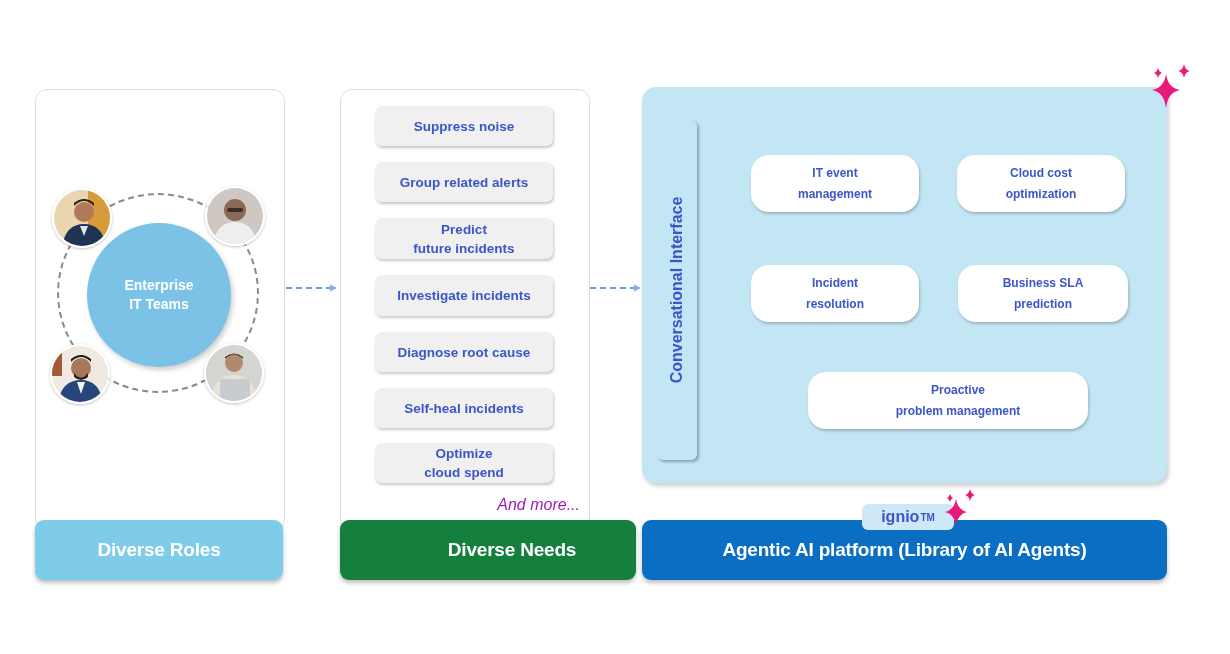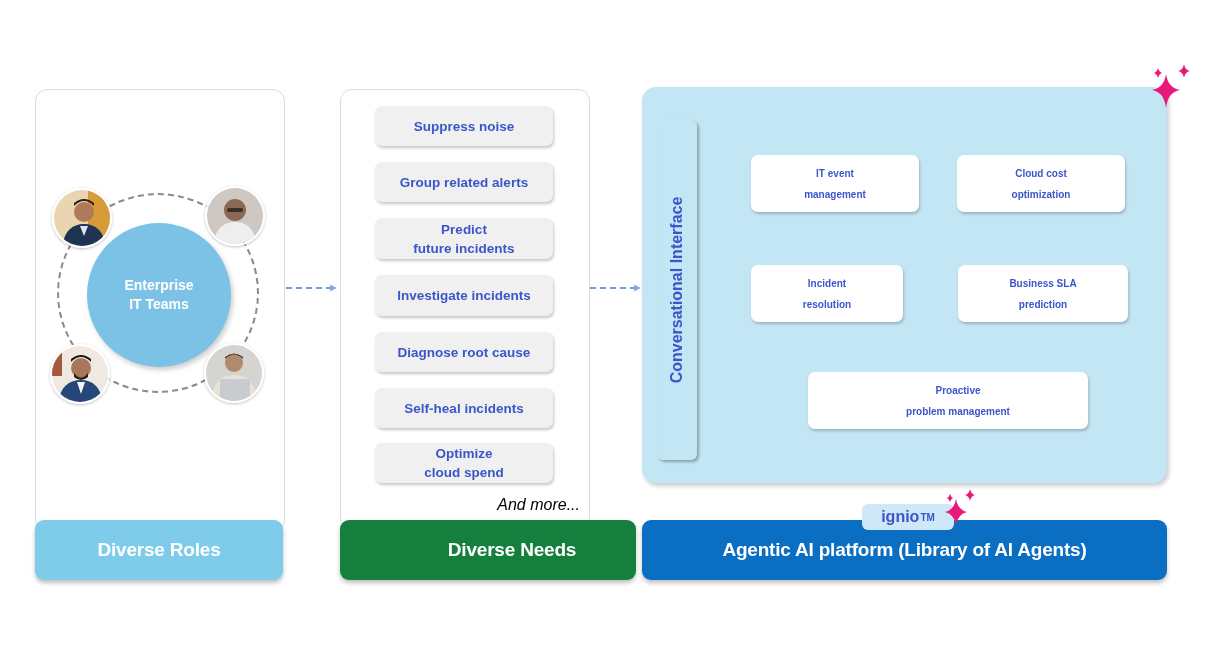--- a/index.html
+++ b/index.html
@@ -49,21 +49,21 @@
   
   .need-chip {
     position: absolute; left: 375px; width: 178px; background: #f0f0f0;
     border-radius: 7px; box-shadow: 1px 2px 3px rgba(0,0,0,0.22);
     color: #3a56c9; font-weight: bold; font-size: 13.5px; line-height: 19px;
     text-align: center; display: flex; align-items: center; justify-content: center;
     flex-direction: column;
   }
   #and-more {
     position: absolute; left: 470px; top: 496px; width: 110px; text-align: right;
-    color: #000000; font-style: italic; font-size: 16px;
+    color: #a21caf; font-style: italic; font-size: 16px;
   }
 
   
   .arrow { position: absolute; height: 10px; }
   #arrow-1 { left: 286px; top: 283px; width: 52px; }
   #arrow-2 { left: 590px; top: 283px; width: 52px; }
 
   
   #platform-panel {
     position: absolute; left: 642px; top: 87px; width: 525px; height: 396px;
@@ -74,29 +74,29 @@
     position: absolute; left: 657px; top: 120px; width: 40px; height: 340px;
     background: #c3e6f5; border-radius: 6px;
     box-shadow: 2px 2px 3px rgba(0,0,0,0.3);
   }
   #conv-label {
     position: absolute; left: 677px; top: 290px;
     transform: translate(-50%, -50%) rotate(-90deg);
     white-space: nowrap; color: #3a56c9; font-weight: bold; font-size: 16px;
   }
   .agent-card {
-    position: absolute; background: #fff; border-radius: 7px;
+    position: absolute; background: #fff; border-radius: 18px;
     box-shadow: 1px 2px 3px rgba(0,0,0,0.22);
-    color: #3a56c9; font-weight: bold; font-size: 10px; line-height: 21px;
+    color: #3a56c9; font-weight: bold; font-size: 12px; line-height: 21px;
     display: flex; flex-direction: column; align-items: center; justify-content: center;
     text-align: center;
   }
   #agent-1 { left: 751px; top: 155px; width: 168px; height: 57px; }
   #agent-2 { left: 957px; top: 155px; width: 168px; height: 57px; }
-  #agent-3 { left: 751px; top: 265px; width: 152px; height: 57px; }
+  #agent-3 { left: 751px; top: 265px; width: 168px; height: 57px; }
   #agent-4 { left: 958px; top: 265px; width: 170px; height: 57px; }
   #agent-5 { left: 808px; top: 372px; width: 260px; height: 57px; padding-left: 20px; }
 
   #ignio-badge {
     position: absolute; left: 862px; top: 504px; width: 92px; height: 26px;
     background: #cfe8f8; border-radius: 6px;
     color: #3a56c9; font-weight: bold; font-size: 16px;
     display: flex; align-items: center; justify-content: center; z-index: 3;
   }
   #ignio-badge sup { font-size: 10px; margin-left: 1px; }

